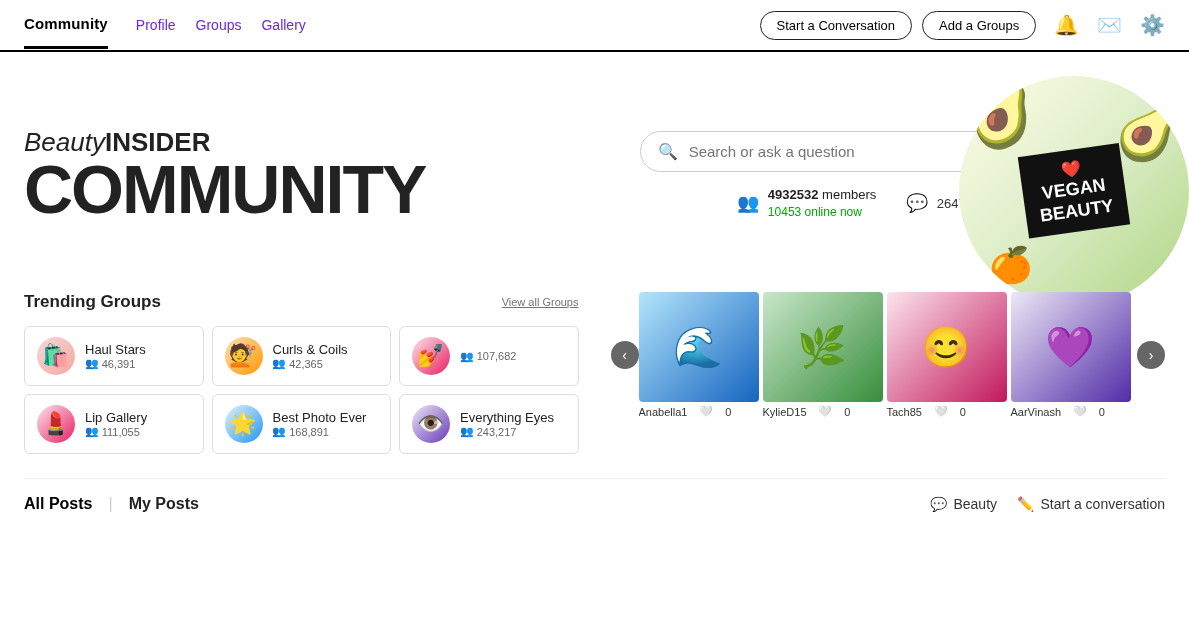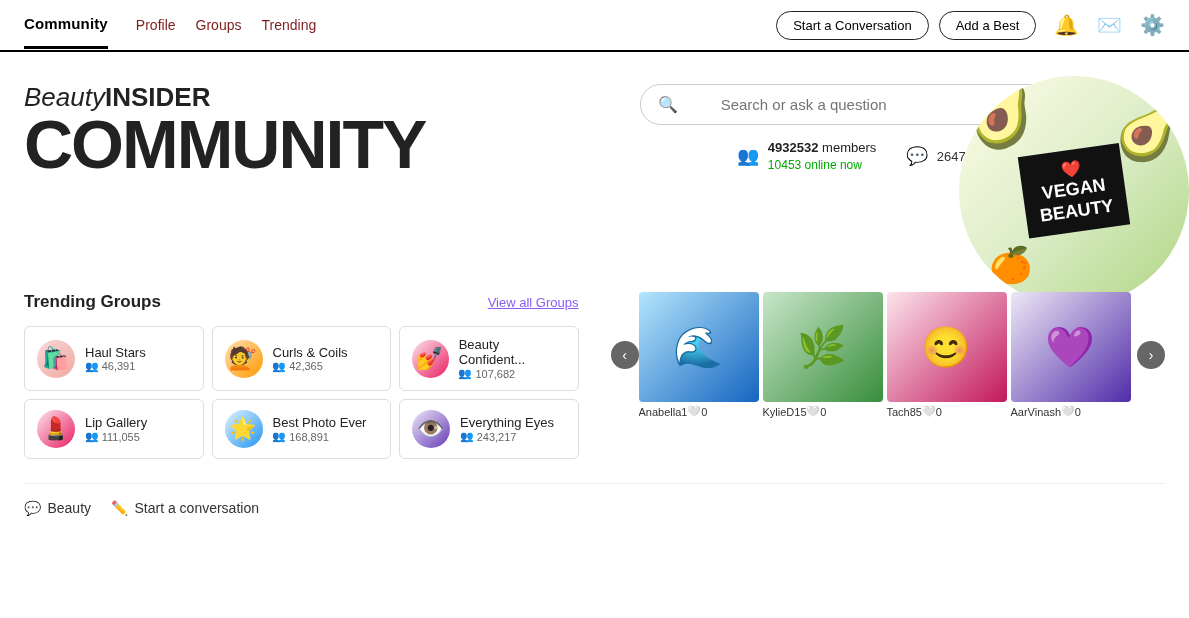--- a/index.html
+++ b/index.html
@@ -9,46 +9,46 @@
     .navbar {
       display: flex; align-items: center; padding: 0 24px; height: 52px;
       border-bottom: 2px solid #000; position: relative;
     }
     .nav-brand {
       font-weight: 700; font-size: 15px; letter-spacing: 0.01em;
       border-bottom: 3px solid #000; padding-bottom: 14px; margin-top: 14px;
       margin-right: 28px; cursor: pointer; text-decoration: none; color: #000;
     }
     .nav-links { display: flex; gap: 20px; flex: 1; }
-    .nav-link { font-size: 14px; color: #7f1d1d; text-decoration: none; cursor: pointer; }
+    .nav-link { font-size: 14px; color: #6d28d9; text-decoration: none; cursor: pointer; }
     .nav-actions { display: flex; align-items: center; gap: 10px; }
     .nav-btn {
       border: 1.5px solid #222; background: #fff; border-radius: 20px;
       padding: 6px 16px; font-size: 13px; cursor: pointer; font-weight: 500;
     }
     .nav-icon { font-size: 20px; cursor: pointer; color: #555; margin-left: 8px; }
 
     
     .hero {
-      display: flex; padding: 32px 24px 24px 24px;
+      display: flex; align-items: center; padding: 32px 24px 24px 24px;
       position: relative; min-height: 240px; overflow: hidden;
     }
     .hero-left { flex: 1; }
     .hero-title-sub { font-style: italic; font-size: 26px; font-weight: 400; line-height: 1; }
     .hero-title-sub span { font-style: normal; font-weight: 700; }
     .hero-title-main { font-size: 68px; font-weight: 900; letter-spacing: -2px; line-height: 1; text-transform: uppercase; }
     .hero-desc { font-size: 14px; color: #333; margin-top: 12px; line-height: 1.5; max-width: 280px; }
 
     .hero-center { flex: 1; display: flex; flex-direction: column; align-items: center; gap: 14px; }
     .search-bar {
       display: flex; align-items: center; border: 1.5px solid #ccc; border-radius: 30px;
       padding: 10px 18px; width: 480px; background: #fff;
     }
     .search-icon { font-size: 16px; color: #888; margin-right: 10px; }
-    .search-input { border: none; outline: none; font-size: 15px; color: #be185d; width: 100%; background: transparent; margin-left: 32px; }
+    .search-input { border: none; outline: none; font-size: 15px; color: #be185d; width: 100%; background: transparent; }
     .hero-stats { display: flex; align-items: center; gap: 30px; }
     .stat-group { display: flex; align-items: center; gap: 8px; }
     .stat-icon { font-size: 18px; color: #555; }
     .stat-text { font-size: 13px; line-height: 1.4; }
     .stat-num { font-weight: 700; }
     .stat-online { color: #00aa00; font-size: 12px; }
     .stat-posts { font-size: 13px; color: #333; }
 
     
     .avocado-circle {
@@ -61,21 +61,21 @@
     
     .main-content { padding: 0 24px; }
 
     
     .sections-row { display: flex; gap: 32px; }
     .trending-section { flex: 1; }
     .featured-section { flex: 1; }
 
     .section-header { display: flex; align-items: center; justify-content: space-between; margin-bottom: 14px; }
     .section-title { font-size: 17px; font-weight: 700; }
-    .section-link { font-size: 13px; color: #8b5cf6; cursor: pointer; text-decoration: underline; }
+    .section-link { font-size: 11px; color: #737373; cursor: pointer; text-decoration: underline; }
 
     .groups-grid { display: grid; grid-template-columns: 1fr 1fr 1fr; gap: 8px; }
     .group-card {
       display: flex; align-items: center; gap: 10px; padding: 10px 12px;
       border: 1px solid #ddd; border-radius: 6px; cursor: pointer; background: #fff;
     }
     .group-avatar { width: 38px; height: 38px; border-radius: 50%; overflow: hidden; font-size: 22px; display: flex; align-items: center; justify-content: center; }
     .group-info { display: flex; flex-direction: column; }
     .group-name { font-size: 13px; font-weight: 400; }
     .group-members { font-size: 11px; color: #666; display: flex; align-items: center; gap: 3px; }
@@ -87,21 +87,21 @@
       width: 28px; height: 28px; font-size: 14px; cursor: pointer;
       display: flex; align-items: center; justify-content: center; z-index: 2; flex-shrink: 0;
     }
     .photos-grid { display: flex; gap: 4px; flex: 1; overflow: hidden; }
     .photo-item { display: flex; flex-direction: column; gap: 3px; }
     .photo-thumb {
       width: 120px; height: 110px; border-radius: 4px; overflow: hidden;
       display: flex; align-items: center; justify-content: center;
       font-size: 40px; background: #eee;
     }
-    .photo-caption { font-size: 11px; color: #333; display: flex; align-items: center; gap: 0; text-align: center; }
+    .photo-caption { font-size: 11px; color: #333; display: flex; align-items: center; gap: 12px; text-align: center; }
     .photo-heart { font-size: 11px; color: #555; }
 
     
     .posts-section { margin-top: 24px; border-top: 1px solid #eee; padding-top: 16px; }
     .posts-header { display: flex; align-items: center; justify-content: space-between; }
     .posts-tabs { display: flex; align-items: center; gap: 0; }
     .posts-tab { font-size: 16px; font-weight: 600; padding: 0 16px 0 0; cursor: pointer; color: #222; }
     .posts-tab.active { color: #000; }
     .posts-divider { color: #ccc; font-size: 16px; margin-right: 16px; }
     .posts-actions { display: flex; align-items: center; gap: 20px; }
@@ -122,25 +122,25 @@
     .photo-woman2 { background: linear-gradient(135deg, #ede7f6, #512da8); }
   </style>
 </head>
 <body>
 
 <nav class="navbar">
   <a class="nav-brand">Community</a>
   <div class="nav-links">
     <a class="nav-link">Profile</a>
     <a class="nav-link">Groups</a>
-    <a class="nav-link">Trending</a>
+    <a class="nav-link">Gallery</a>
   </div>
   <div class="nav-actions">
     <button class="nav-btn">Start a Conversation</button>
-    <button class="nav-btn">Add a Best</button>
+    <button class="nav-btn">Add a Groups</button>
     <span class="nav-icon">🔔</span>
     <span class="nav-icon">✉️</span>
     <span class="nav-icon">⚙️</span>
   </div>
 </nav>
 
 <div class="hero">
   <div class="hero-left">
     <div class="hero-title-sub">
       <span style="font-style:italic;font-weight:400;">Beauty</span><span style="font-style:normal;font-weight:700;">INSIDER</span>
@@ -216,21 +216,20 @@
       <div class="group-info">
         <span class="group-name">Curls &amp; Coils</span>
         <span class="group-members">
           <span>👥</span> 42,365
         </span>
       </div>
     </div>
           <div class="group-card">
       <div class="group-avatar av-beauty">💅</div>
       <div class="group-info">
-        <span class="group-name">Beauty Confident...</span>
         <span class="group-members">
           <span>👥</span> 107,682
         </span>
       </div>
     </div>
           <div class="group-card">
       <div class="group-avatar av-lip">💄</div>
       <div class="group-info">
         <span class="group-name">Lip Gallery</span>
         <span class="group-members">
@@ -297,20 +296,25 @@
     </div>
           </div>
         <button class="carousel-btn">›</button>
       </div>
     </div>
 
   </div>
 
   <div class="posts-section">
     <div class="posts-header">
+      <div class="posts-tabs">
+        <span class="posts-tab active">All Posts</span>
+        <span class="posts-divider">|</span>
+        <span class="posts-tab">My Posts</span>
+      </div>
       <div class="posts-actions">
         <button class="posts-action-btn">
           <span>💬</span>
           <span>Beauty</span>
         </button>
         <button class="posts-action-btn">
           <span>✏️</span>
           <span>Start a conversation</span>
         </button>
       </div>

